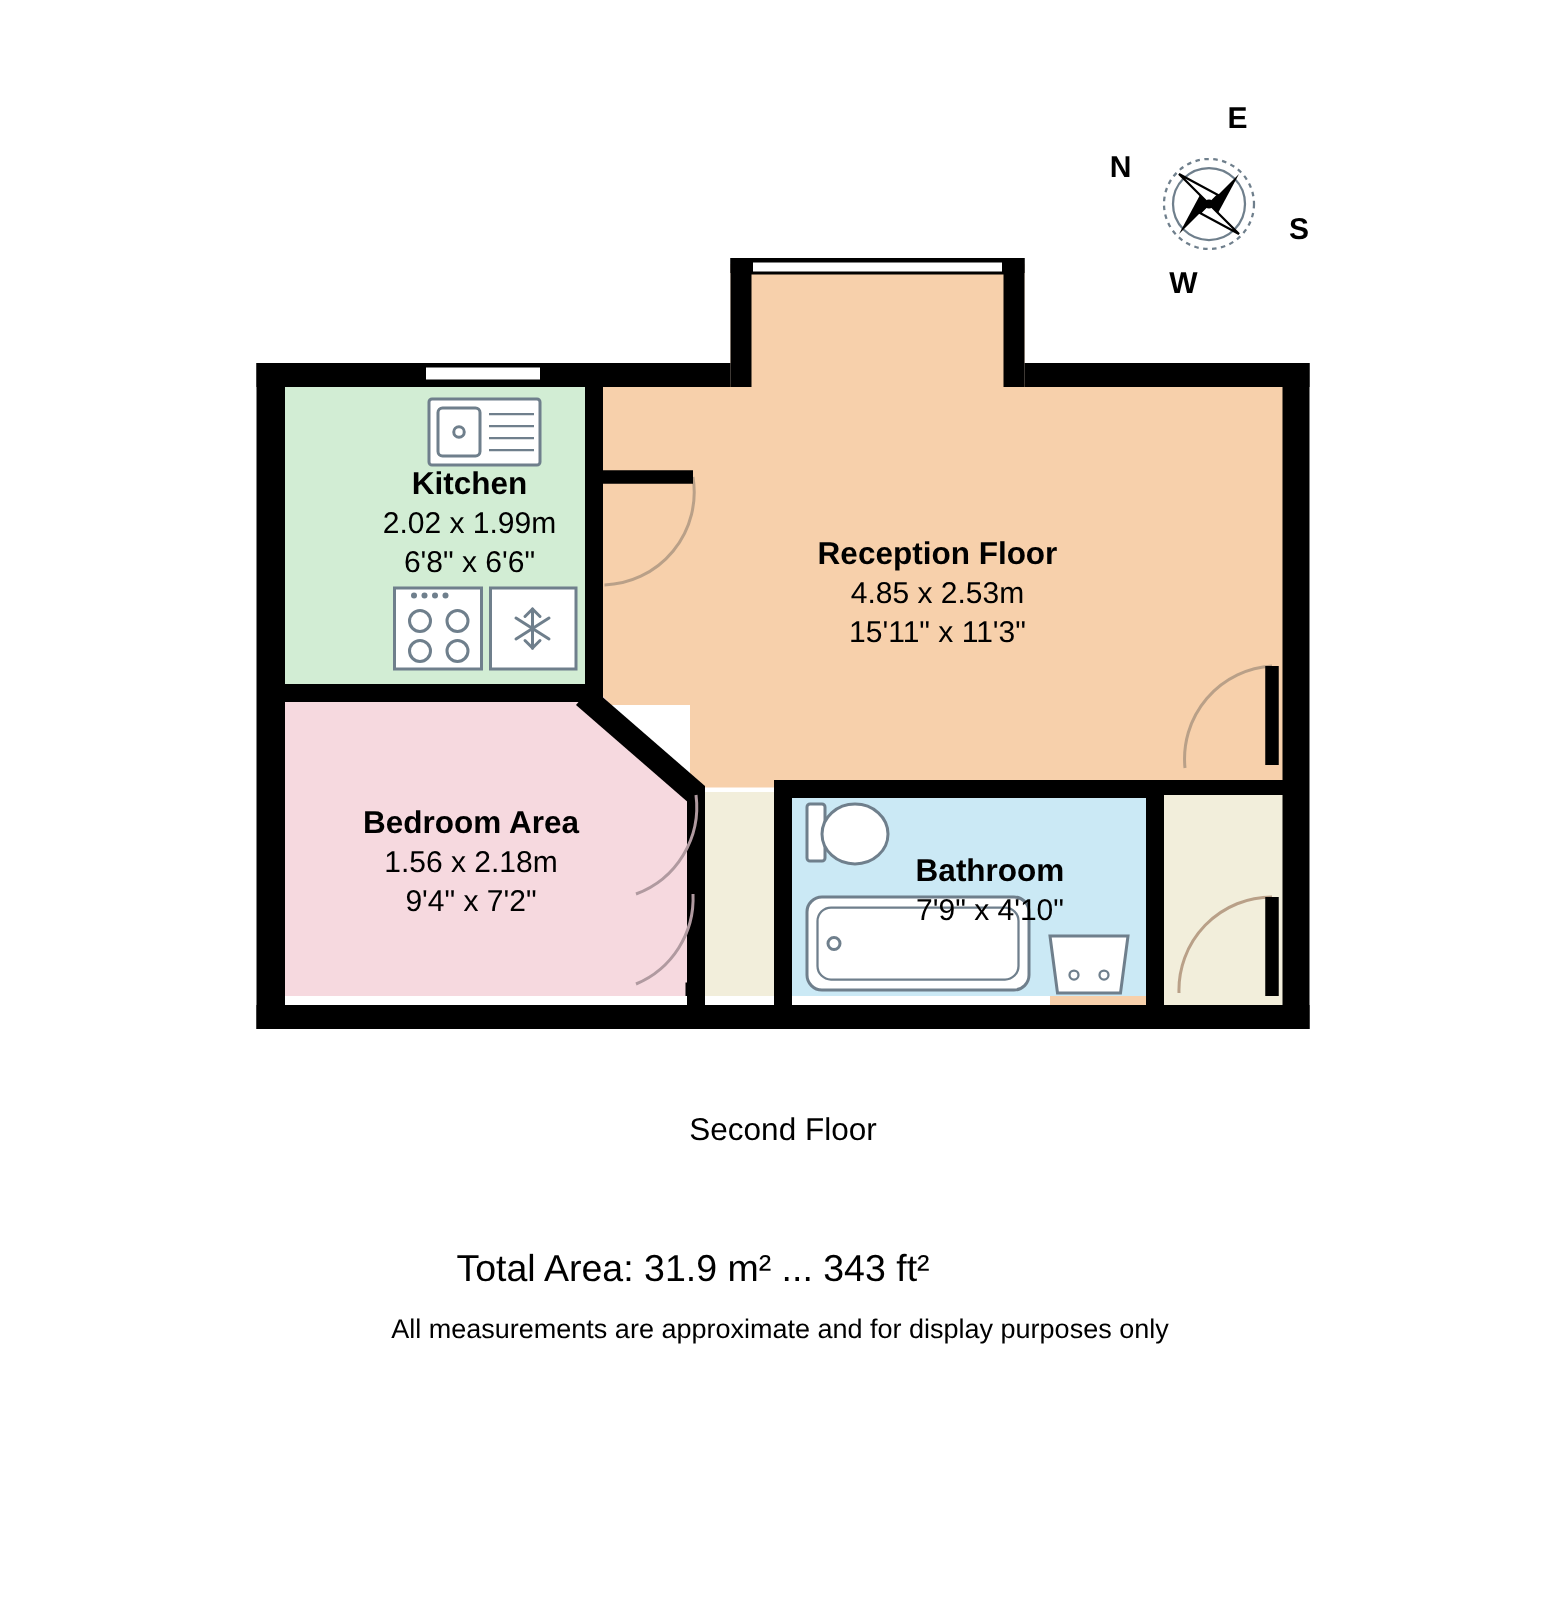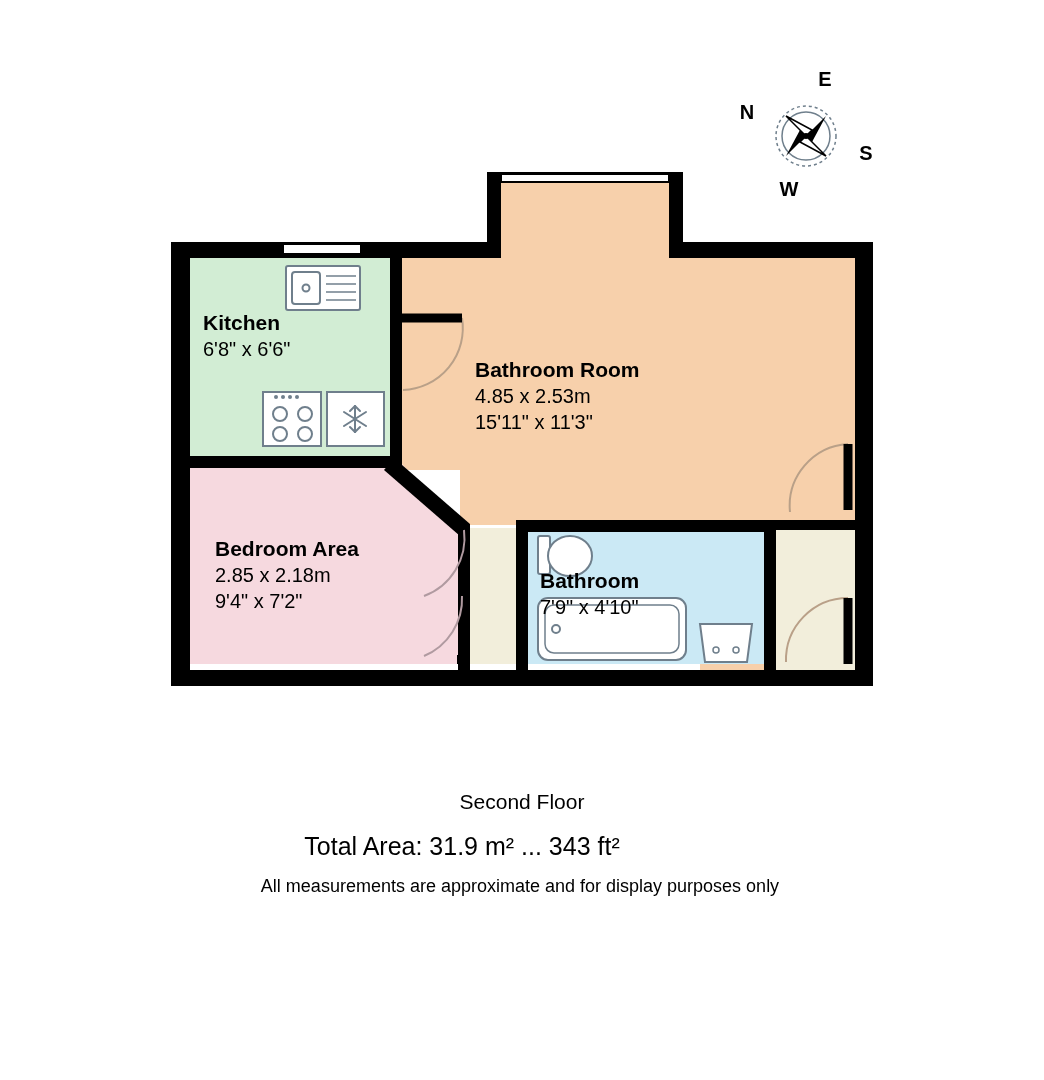--- a/index.html
+++ b/index.html
@@ -17,39 +17,39 @@
   }
   #floorplan {
     position: absolute;
     left: 0;
     top: 0;
     width: 1044px;
     height: 1080px;
   }
   .cap {
     position: absolute;
+    text-align: center;
     white-space: nowrap;
   }
   .room-title {
     font-weight: bold;
     font-size: 21px;
     line-height: 26px;
   }
   .room-dim {
     font-size: 20px;
     line-height: 26px;
   }
   #floor-label {
     position: absolute;
     left: 0;
     top: 742px;
     width: 1044px;
     text-align: center;
     font-size: 21px;
-    margin-top: 48px;
   }
   #total-area {
     position: absolute;
     left: 0;
     top: 832px;
     width: 924px;
     text-align: center;
     font-size: 25px;
   }
   #disclaimer {
@@ -206,32 +206,33 @@
 
   
   <div class="compass-letter" style="left:810px; top:68px; width:30px;">E</div>
   <div class="compass-letter" style="left:732px; top:101px; width:30px;">N</div>
   <div class="compass-letter" style="left:851px; top:142px; width:30px;">S</div>
   <div class="compass-letter" style="left:774px; top:178px; width:30px;">W</div>
 
   
   <div class="cap" style="left:203px; top:310px; width:220px;">
     <div class="room-title">Kitchen</div>
+    <div class="room-dim">2.02 x 1.99m</div>
     <div class="room-dim">6'8" x 6'6"</div>
   </div>
 
   <div class="cap" style="left:475px; top:357px; width:300px;">
-    <div class="room-title">Bathroom Room</div>
+    <div class="room-title">Reception Floor</div>
     <div class="room-dim">4.85 x 2.53m</div>
     <div class="room-dim">15'11" x 11'3"</div>
   </div>
 
-  <div class="cap" style="left:215px; top:536px; width:224px;">
+  <div class="cap" style="left:202px; top:536px; width:224px;">
     <div class="room-title">Bedroom Area</div>
-    <div class="room-dim">2.85 x 2.18m</div>
+    <div class="room-dim">1.56 x 2.18m</div>
     <div class="room-dim">9'4" x 7'2"</div>
   </div>
 
   <div class="cap" style="left:540px; top:526px; width:240px;margin-top:42px;">
     <div class="room-title">Bathroom</div>
     <div class="room-dim">7'9" x 4'10"</div>
   </div>
 
   <div id="floor-label">Second Floor</div>
   <div id="total-area">Total Area: 31.9 m² ... 343 ft²</div>

